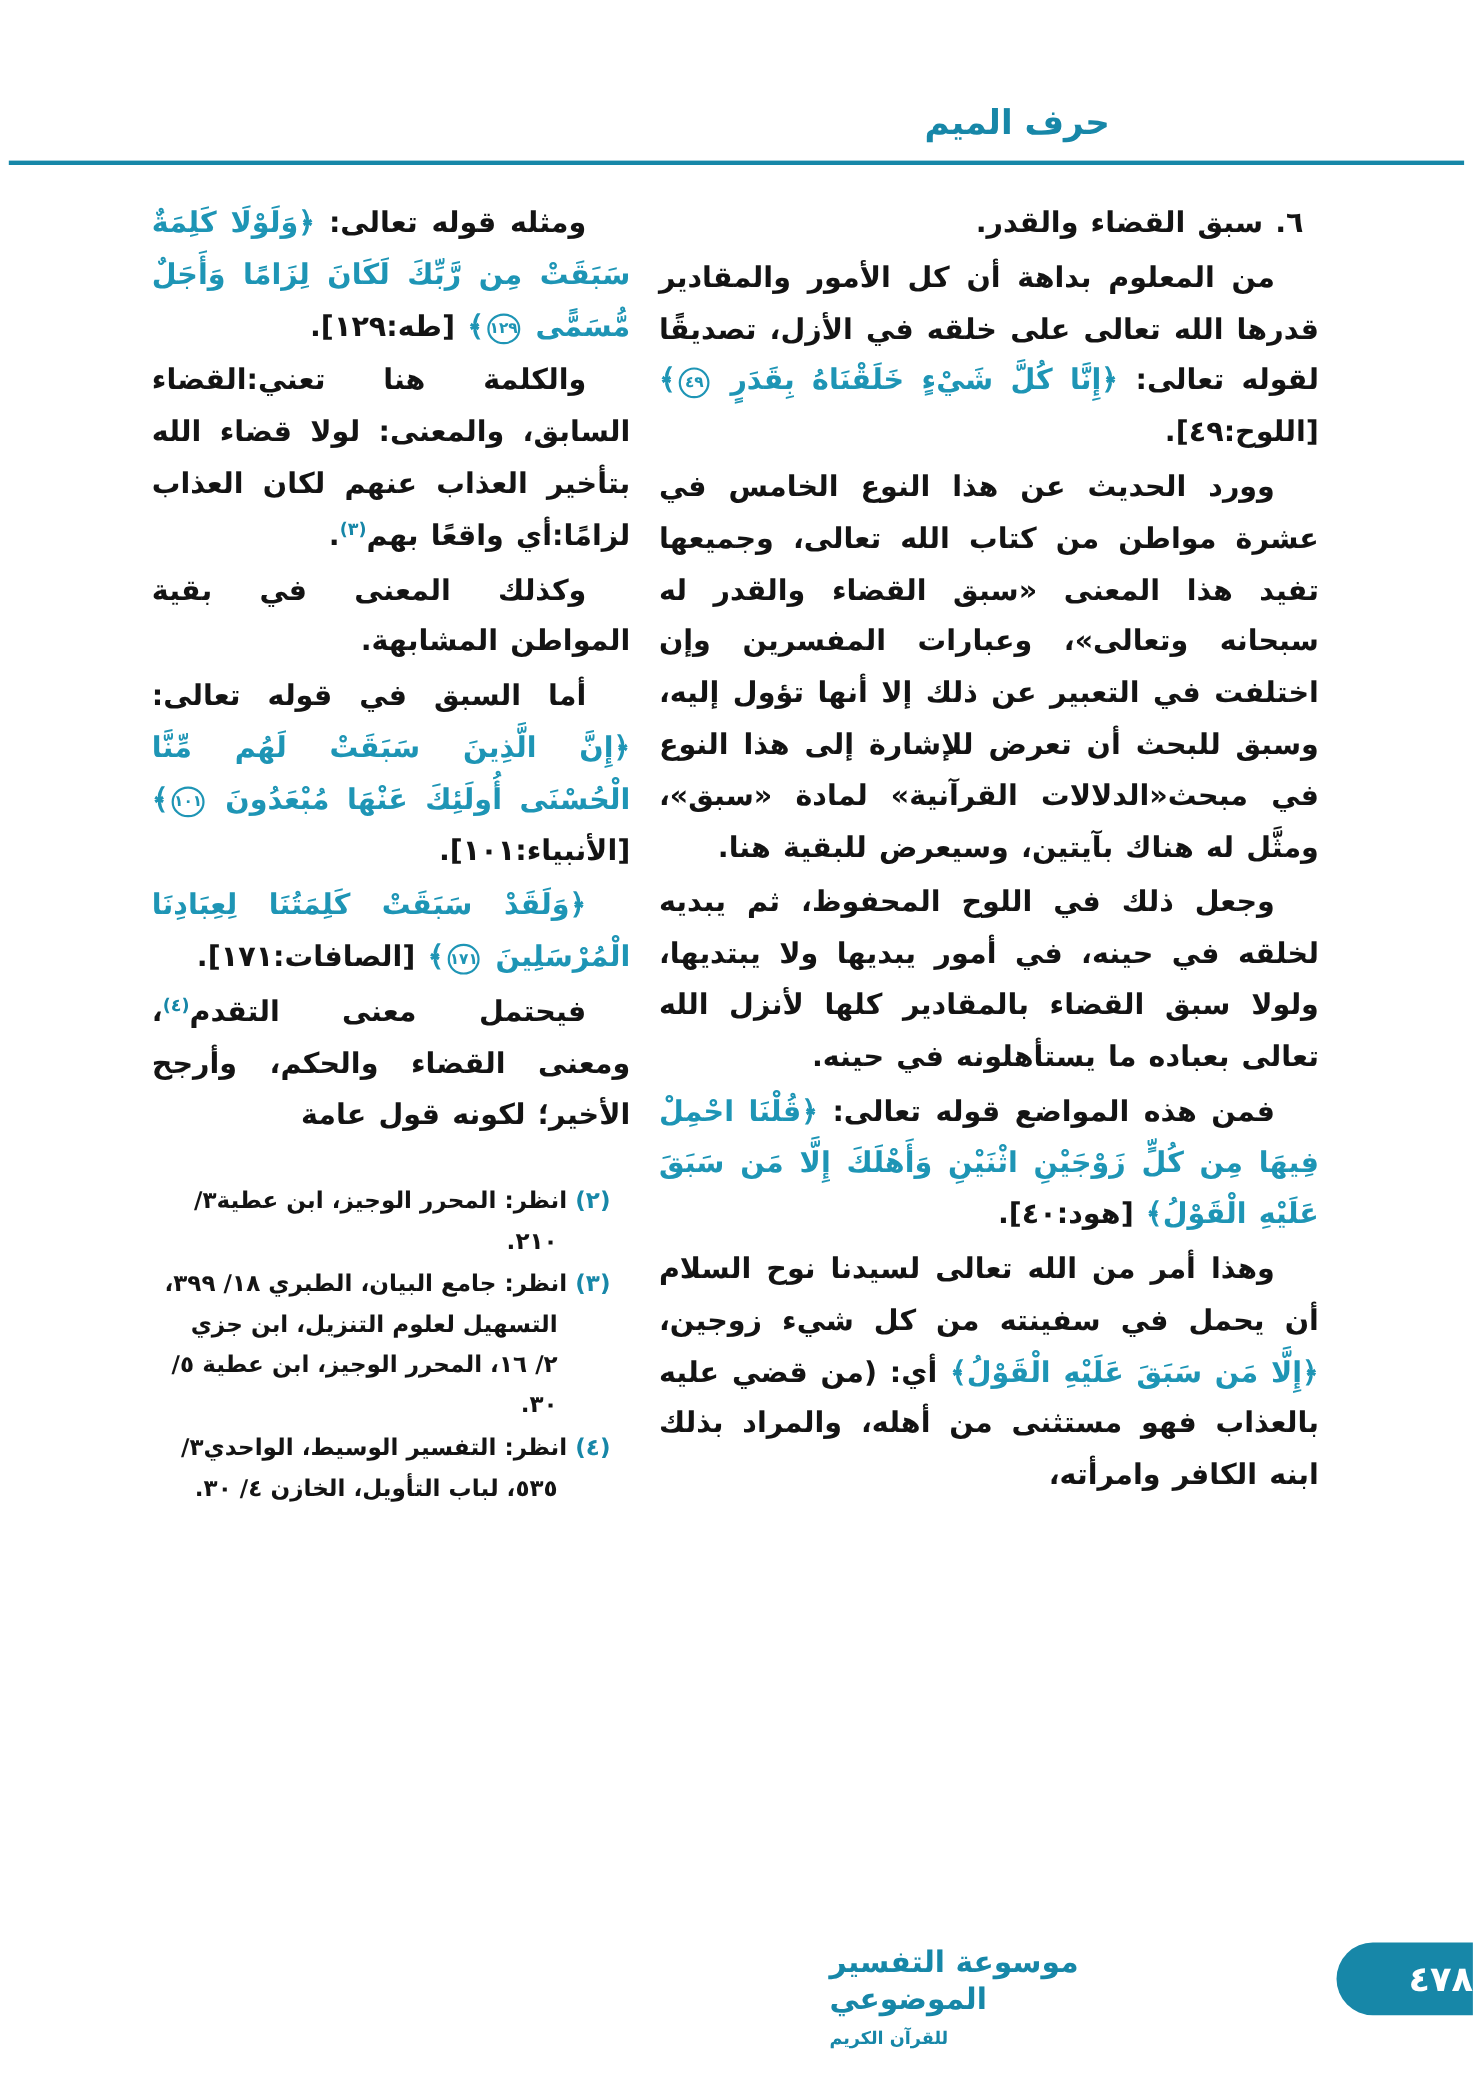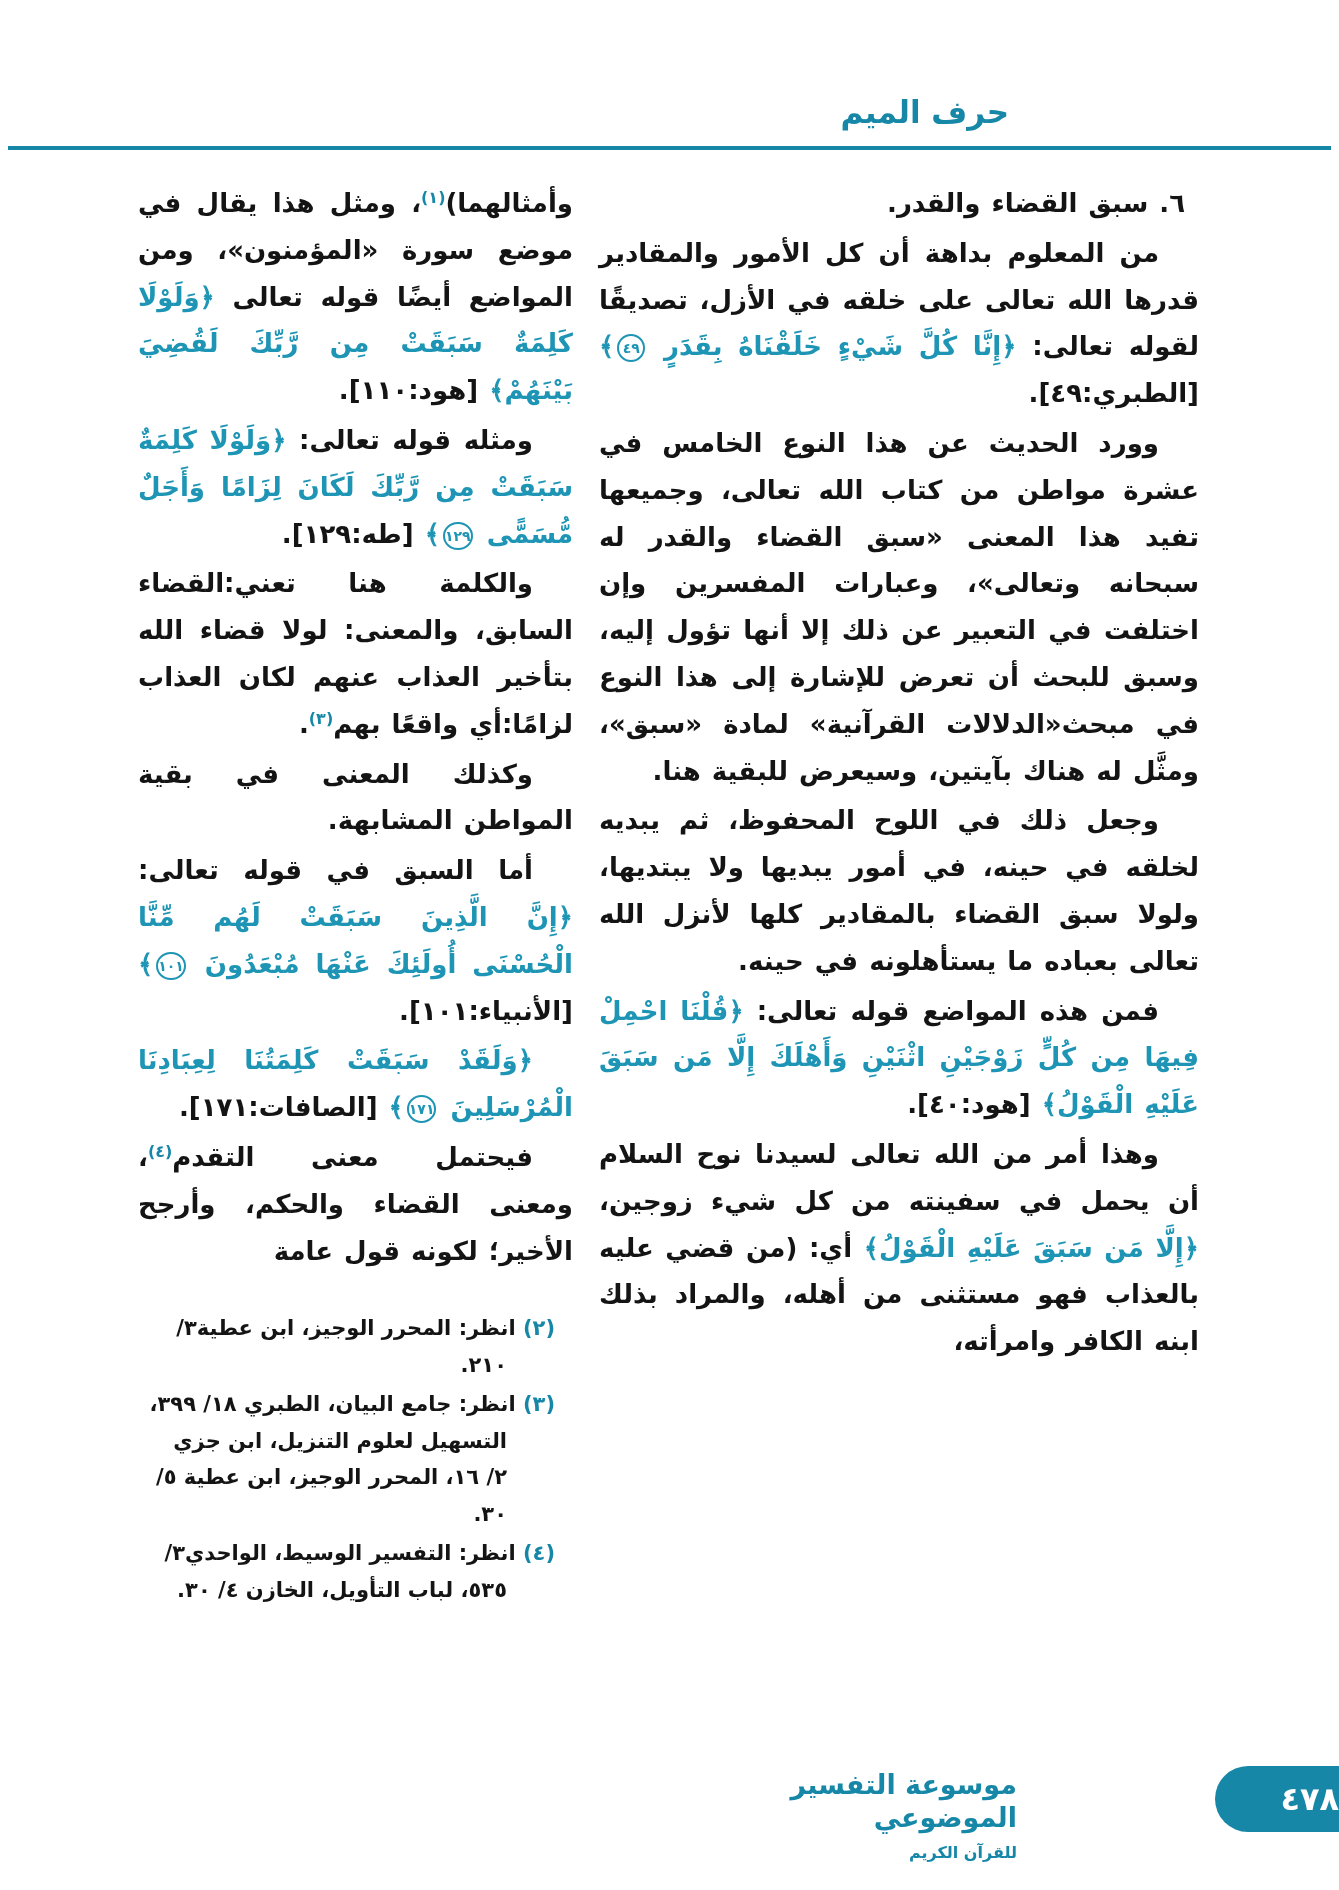--- a/index.html
+++ b/index.html
@@ -72,49 +72,48 @@
   .footer-pill{
     position:absolute;right:0;bottom:58px;
     width:124px;height:66px;
     background:var(--accent);
     border-radius:33px 0 0 33px;
     color:#ffffff;
     display:flex;align-items:center;justify-content:flex-start;
     font-size:32px;font-weight:700;
   }
   .logo{
-    position:absolute;bottom:28px;right:322px;
-    width:246px;text-align:right;
+    position:absolute;bottom:28px;right:339px;
+    width:246px;text-align:left;
     color:var(--accent);
   }
   .logo-line1{font-size:27px;font-weight:700;line-height:1.25;}
   .logo-line2{font-size:16px;font-weight:700;margin-top:8px;letter-spacing:1px;}
 </style>
 </head>
 <body>
 
 <div class="page">
 
   <div class="header">
     <span class="header-title">حرف الميم</span>
   </div>
   <div class="header-rule"></div>
 
   <div class="content">
     <div class="col-right">
         <p class="para heading"><span class="seg-black">٦. سبق القضاء والقدر.</span></p>
-        <p class="para"><span class="seg-black">من المعلوم بداهة أن كل الأمور والمقادير قدرها الله تعالى على خلقه في الأزل، تصديقًا لقوله تعالى: </span><span class="seg-quran">﴿إِنَّا كُلَّ شَيْءٍ خَلَقْنَاهُ بِقَدَرٍ </span><span class="seg-ayah">٤٩</span><span class="seg-quran">﴾</span><span class="seg-black"> [الطبري:٤٩].</span></p>
+        <p class="para"><span class="seg-black">من المعلوم بداهة أن كل الأمور والمقادير قدرها الله تعالى على خلقه في الأزل، تصديقًا لقوله تعالى: </span><span class="seg-quran">﴿إِنَّا كُلَّ شَيْءٍ خَلَقْنَاهُ بِقَدَرٍ </span><span class="seg-ayah">٤٩</span><span class="seg-quran">﴾</span><span class="seg-black"> [اللوح:٤٩].</span></p>
         <p class="para"><span class="seg-black">وورد الحديث عن هذا النوع الخامس في عشرة مواطن من كتاب الله تعالى، وجميعها تفيد هذا المعنى «سبق القضاء والقدر له سبحانه وتعالى»، وعبارات المفسرين وإن اختلفت في التعبير عن ذلك إلا أنها تؤول إليه، وسبق للبحث أن تعرض للإشارة إلى هذا النوع في مبحث«الدلالات القرآنية» لمادة «سبق»، ومثَّل له هناك بآيتين، وسيعرض للبقية هنا.</span></p>
         <p class="para"><span class="seg-black">وجعل ذلك في اللوح المحفوظ، ثم يبديه لخلقه في حينه، في أمور يبديها ولا يبتديها، ولولا سبق القضاء بالمقادير كلها لأنزل الله تعالى بعباده ما يستأهلونه في حينه.</span></p>
         <p class="para"><span class="seg-black">فمن هذه المواضع قوله تعالى: </span><span class="seg-quran">﴿قُلْنَا احْمِلْ فِيهَا مِن كُلٍّ زَوْجَيْنِ اثْنَيْنِ وَأَهْلَكَ إِلَّا مَن سَبَقَ عَلَيْهِ الْقَوْلُ﴾</span><span class="seg-black"> [هود:٤٠].</span></p>
         <p class="para"><span class="seg-black">وهذا أمر من الله تعالى لسيدنا نوح السلام أن يحمل في سفينته من كل شيء زوجين، </span><span class="seg-quran">﴿إِلَّا مَن سَبَقَ عَلَيْهِ الْقَوْلُ﴾</span><span class="seg-black"> أي: (من قضي عليه بالعذاب فهو مستثنى من أهله، والمراد بذلك ابنه الكافر وامرأته،</span></p>
       </div>
     <div class="col-left">
       <div>
-          <p class="para noindent"><span class="seg-black">وأمثالهما)</span><span class="seg-ref">(١)</span><span class="seg-black">، ومثل هذا يقال في موضع سورة «المؤمنون»، ومن المواضع أيضًا قوله تعالى </span><span class="seg-quran">﴿وَلَوْلَا كَلِمَةٌ سَبَقَتْ مِن رَّبِّكَ لَقُضِيَ بَيْنَهُمْ﴾</span><span class="seg-black"> [هود:١١٠].</span></p>
           <p class="para"><span class="seg-black">ومثله قوله تعالى: </span><span class="seg-quran">﴿وَلَوْلَا كَلِمَةٌ سَبَقَتْ مِن رَّبِّكَ لَكَانَ لِزَامًا وَأَجَلٌ مُّسَمًّى </span><span class="seg-ayah">١٢٩</span><span class="seg-quran">﴾</span><span class="seg-black"> [طه:١٢٩].</span></p>
           <p class="para"><span class="seg-black">والكلمة هنا تعني:القضاء السابق، والمعنى: لولا قضاء الله بتأخير العذاب عنهم لكان العذاب لزامًا:أي واقعًا بهم</span><span class="seg-ref">(٣)</span><span class="seg-black">.</span></p>
           <p class="para"><span class="seg-black">وكذلك المعنى في بقية المواطن المشابهة.</span></p>
           <p class="para"><span class="seg-black">أما السبق في قوله تعالى: </span><span class="seg-quran">﴿إِنَّ الَّذِينَ سَبَقَتْ لَهُم مِّنَّا الْحُسْنَى أُولَئِكَ عَنْهَا مُبْعَدُونَ </span><span class="seg-ayah">١٠١</span><span class="seg-quran">﴾</span><span class="seg-black"> [الأنبياء:١٠١].</span></p>
           <p class="para"><span class="seg-quran">﴿وَلَقَدْ سَبَقَتْ كَلِمَتُنَا لِعِبَادِنَا الْمُرْسَلِينَ </span><span class="seg-ayah">١٧١</span><span class="seg-quran">﴾</span><span class="seg-black"> [الصافات:١٧١].</span></p>
           <p class="para"><span class="seg-black">فيحتمل معنى التقدم</span><span class="seg-ref">(٤)</span><span class="seg-black">، ومعنى القضاء والحكم، وأرجح الأخير؛ لكونه قول عامة</span></p>
         </div>
       <div class="footnotes">
           <p class="footnote"><span class="fn-num">(٢) </span><span>انظر: المحرر الوجيز، ابن عطية٣/ ٢١٠.</span></p>
           <p class="footnote"><span class="fn-num">(٣) </span><span>انظر: جامع البيان، الطبري ١٨/ ٣٩٩، التسهيل لعلوم التنزيل، ابن جزي ٢/ ١٦، المحرر الوجيز، ابن عطية ٥/ ٣٠.</span></p>

